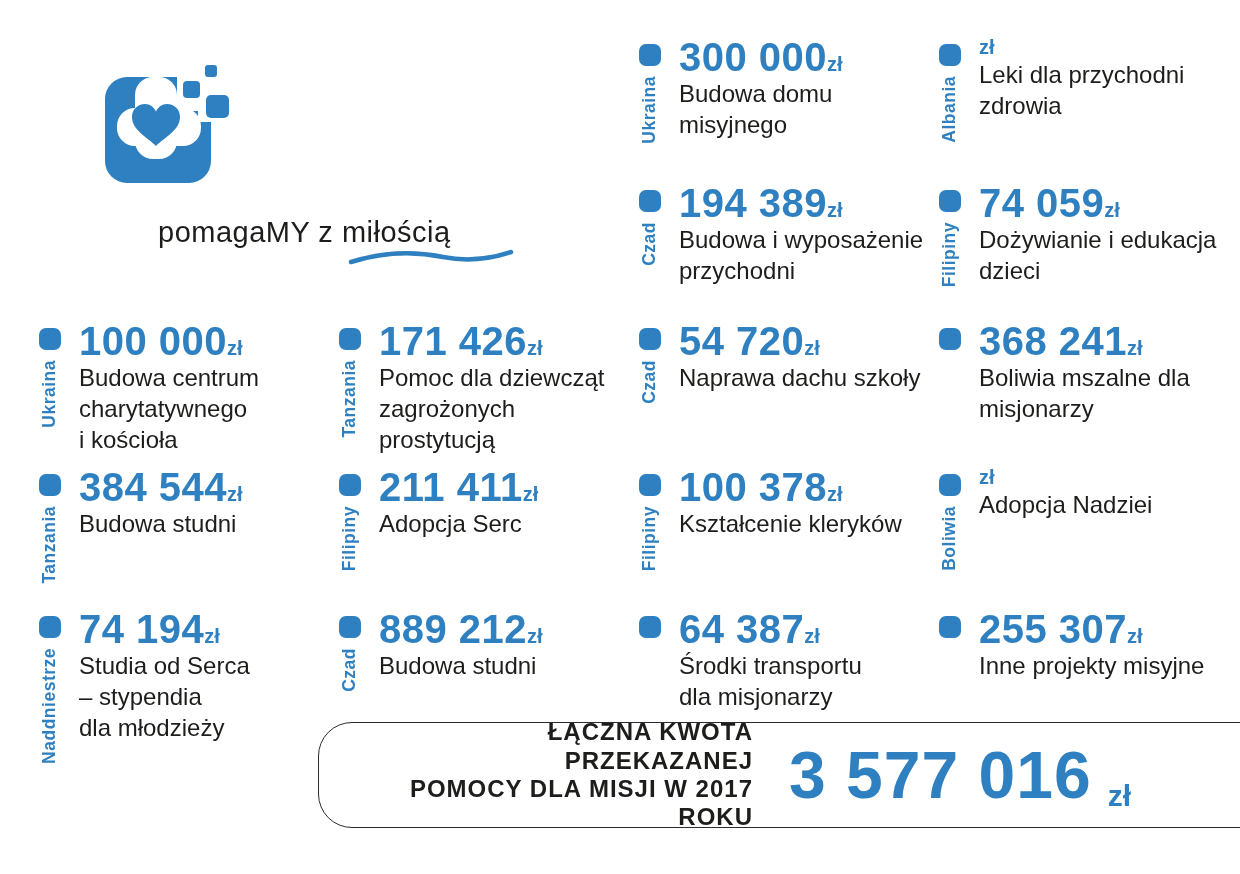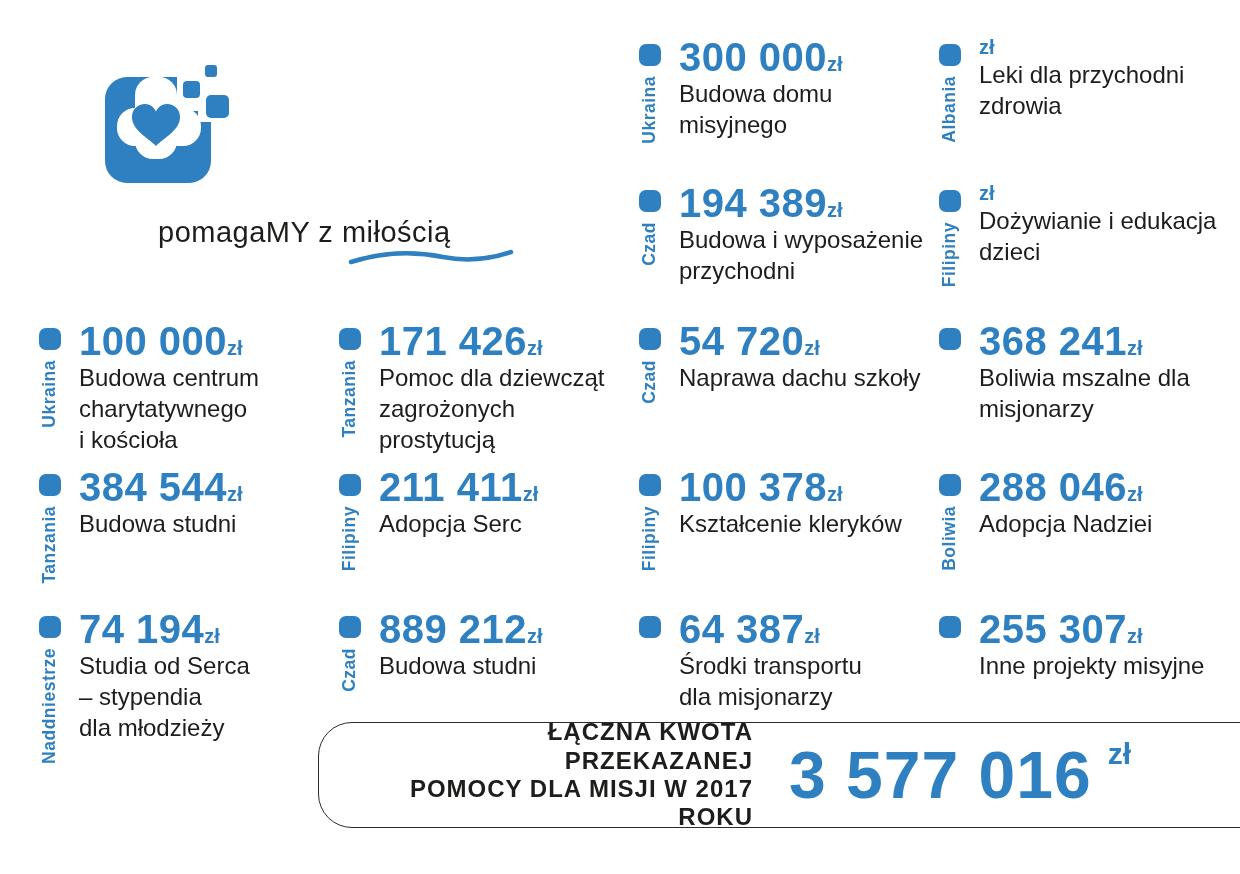--- a/index.html
+++ b/index.html
@@ -28,21 +28,21 @@
   .amount { font-size:40px; font-weight:800; color:var(--blue); letter-spacing:0.5px; line-height:1.05; }
   .currency { font-size:20px; font-weight:700; color:var(--blue); }
   .desc { font-size:24px; line-height:1.3; color:var(--dark);
           white-space:pre-line; max-width:264px; }
 
   
   .summary-box { position:absolute; left:318px; top:722px; width:1000px; height:106px;
                  border:1.6px solid #2b2b2b; border-radius:34px; display:flex; align-items:center; }
   .summary-label { width:360px; margin-left:74px; text-align:right; font-weight:700;
                    font-size:24px; letter-spacing:1px; line-height:1.18; color:var(--dark); }
-  .summary-amount-line { display:flex; align-items:flex-start; margin-left:36px; gap:16px; }
+  .summary-amount-line { display:flex; align-items:flex-end; margin-left:36px; gap:16px; }
   .summary-amount { font-size:66px; font-weight:800; color:var(--blue); letter-spacing:1px; }
   .summary-currency { font-size:30px; font-weight:700; color:var(--blue); }
 </style>
 </head>
 <body>
 
 <div class="canvas">
 
   <div class="logo-icon">
     <svg width="128" height="122" viewBox="0 0 128 122" xmlns="http://www.w3.org/2000/svg">
@@ -114,20 +114,21 @@
     </div>
   </div>
 
   <div class="entry" style="left:937px; top:182px">
     <div class="rail">
       <span class="bullet"></span>
       <span class="country">Filipiny</span>
     </div>
     <div>
       <div class="amount-line">
+        <span class="amount">74 059</span>
         <span class="currency">zł</span>
       </div>
       <div class="desc">Dożywianie i edukacja
 dzieci</div>
     </div>
   </div>
 
   <div class="entry" style="left:37px; top:320px">
     <div class="rail">
       <span class="bullet"></span>
@@ -231,21 +232,20 @@
     </div>
   </div>
 
   <div class="entry" style="left:937px; top:466px">
     <div class="rail">
       <span class="bullet"></span>
       <span class="country">Boliwia</span>
     </div>
     <div>
       <div class="amount-line">
-        <span class="amount">288 046</span>
         <span class="currency">zł</span>
       </div>
       <div class="desc">Adopcja Nadziei</div>
     </div>
   </div>
 
   <div class="entry" style="left:37px; top:608px">
     <div class="rail">
       <span class="bullet"></span>
       <span class="country">Naddniestrze</span>

